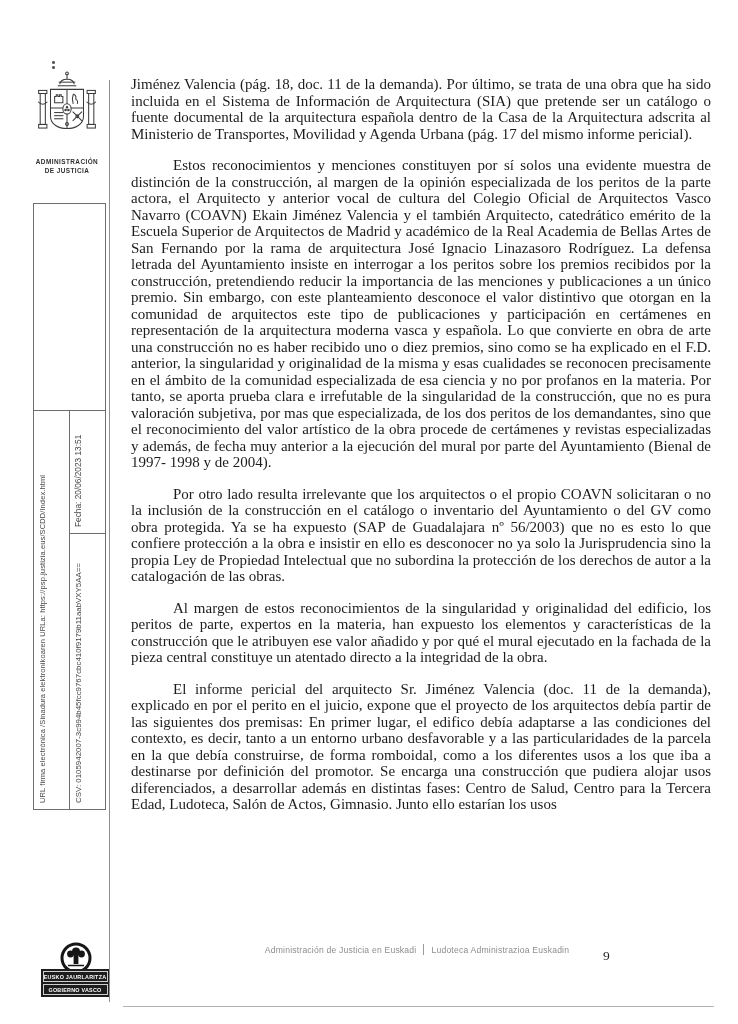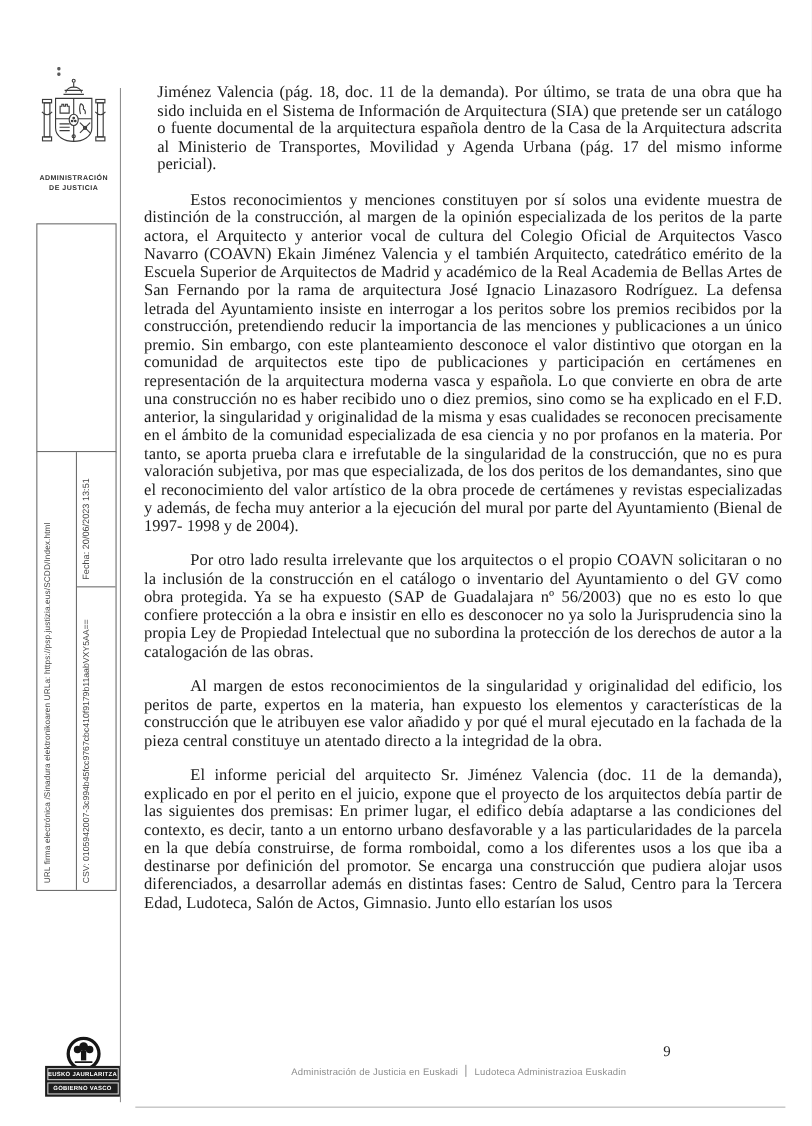--- a/index.html
+++ b/index.html
@@ -33,36 +33,36 @@
   .vtext.url{font-size:7.5px;letter-spacing:.1px;}
   .vtext.fecha{font-size:8.3px;}
   .vtext.csv{font-size:7.9px;}
   
   .content{
     position:absolute;left:131px;top:76px;width:580px;color:#1c1c1c;
     font-size:15px;line-height:16.5px;text-align:justify;
     text-justify:inter-word;
   }
   .content p{margin:0 0 15px 0;text-indent:42px;}
-  .content p.continuation{text-indent:0;margin-left:12px;}
+  .content p.continuation{text-indent:0;}
   
   .page-number{position:absolute;left:603px;top:948px;font-size:13.5px;color:#262626;}
   
   .gv-logo{position:absolute;left:41px;top:942px;width:70px;height:64px;}
   .gv-circle{position:absolute;left:19px;top:0;width:32px;height:32px;}
   .gv-bands{position:absolute;left:0;top:27px;width:68px;background:#1d1d1d;padding:1.5px;box-sizing:border-box;}
   .gv-band{
     border:0.7px solid #cfcfcf;color:#fefefe;background:#1d1d1d;
     font-family:"Liberation Sans",sans-serif;font-weight:bold;font-size:5.4px;
     letter-spacing:.25px;text-align:center;padding:2px 0 1.5px 0;white-space:nowrap;
   }
   .gv-band + .gv-band{margin-top:1.5px;}
   
   .footer-caption{
-    position:absolute;left:120px;top:968px;width:594px;
+    position:absolute;left:120px;top:944px;width:594px;
     display:flex;justify-content:center;align-items:center;gap:7px;
     font-family:"Liberation Sans",sans-serif;font-size:8.6px;color:#8d8d8d;letter-spacing:.2px;
   }
   .footer-sep{width:1px;height:11px;background:#9a9a9a;}
   .bottom-rule{position:absolute;left:123px;top:1006px;width:591px;height:1px;background:#b3b3b3;}
 </style>
 </head>
 <body>
 
 <div class="page">

